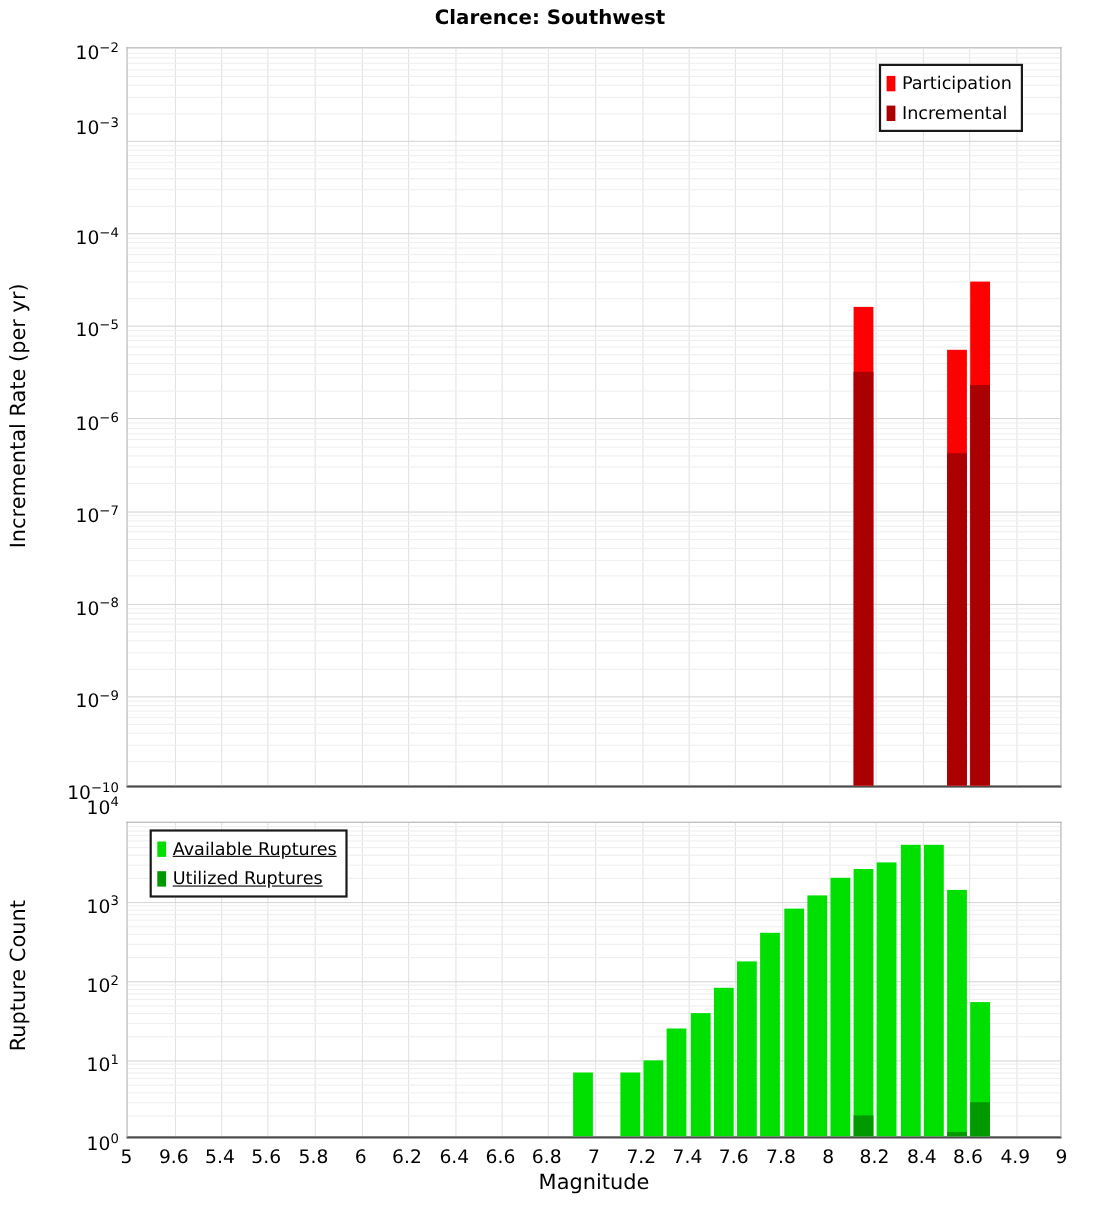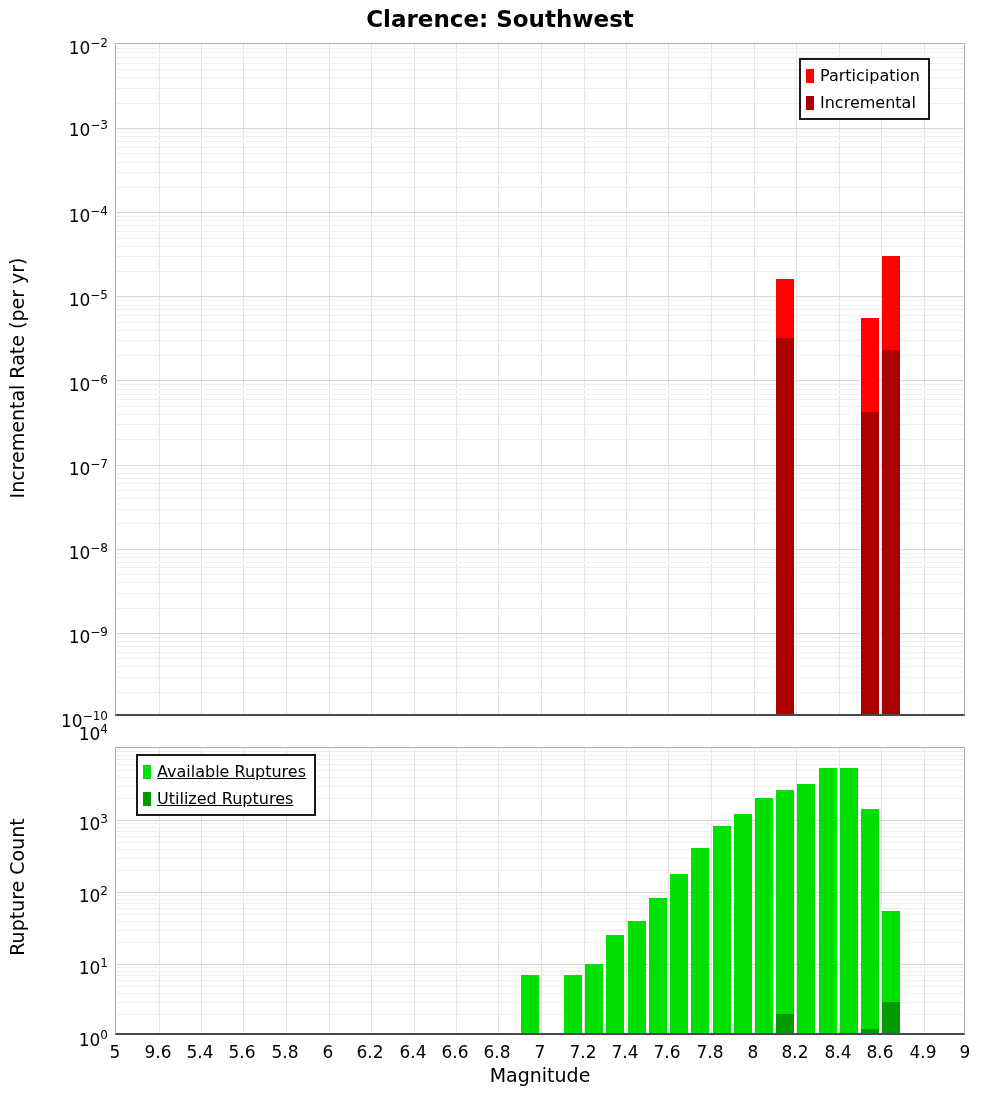--- a/index.html
+++ b/index.html
@@ -1,17 +1,17 @@
 <!DOCTYPE html>
 <html><head>
 <meta charset="utf-8">
 <style>
   html,body{margin:0;padding:0;background:#fff;}
   body{position:relative;width:1000px;height:1100px;font-family:"DejaVu Sans","Liberation Sans",sans-serif;color:#000;overflow:hidden;}
-  .title{position:absolute;left:0;top:6px;width:1000px;text-align:center;font-size:23px;font-weight:bold;}
+  .title{position:absolute;left:0;top:6px;width:1000px;text-align:center;font-size:18px;font-weight:bold;}
   .panel{position:absolute;left:115px;width:850px;background:#fff;border:1px solid #b0b0b0;border-bottom:2px solid #4a4a4a;box-sizing:border-box;overflow:hidden;}
   #rate-panel{top:43px;height:673px;}
   #count-panel{top:747px;height:288px;}
   .hgrid{position:absolute;left:0;right:0;height:1px;z-index:1;}
   .vgrid{position:absolute;top:0;bottom:0;width:1px;z-index:1;}
   .bar{position:absolute;z-index:2;}
   .legend{position:absolute;background:#fff;border:2px solid #1a1a1a;padding:2px 8px 2px 5px;z-index:5;}
   .legend-row{display:flex;align-items:center;gap:6px;font-size:16px;line-height:27px;white-space:nowrap;}
   .swatch{width:8px;height:14px;flex:0 0 8px;}
   .y-tick{position:absolute;left:16px;width:92px;text-align:right;font-size:17px;line-height:26px;z-index:3;}
@@ -219,21 +219,21 @@
     <div class="bar" style="left: 703px; width: 18px; top: 20px; height: 268px; background: rgb(0, 224, 0);"></div>
     <div class="bar" style="left: 724px; width: 18px; top: 20px; height: 268px; background: rgb(0, 224, 0);"></div>
     <div class="bar" style="left: 745px; width: 18px; top: 61px; height: 227px; background: rgb(0, 224, 0);"></div>
     <div class="bar" style="left: 766px; width: 18px; top: 163px; height: 125px; background: rgb(0, 224, 0);"></div>
     <div class="bar" style="left: 660px; width: 18px; top: 266px; height: 22px; background: rgb(0, 153, 0);"></div>
     <div class="bar" style="left: 745px; width: 18px; top: 281px; height: 7px; background: rgb(0, 153, 0);"></div>
     <div class="bar" style="left: 766px; width: 18px; top: 254px; height: 34px; background: rgb(0, 153, 0);"></div>
   </div>
 
 <div class="y-tick" style="top: 30px;">10<sup>−2</sup></div>
-<div class="y-tick" style="top: 112px;">10<sup>−3</sup></div>
+<div class="y-tick" style="top: 98px;">10<sup>−3</sup></div>
 <div class="y-tick" style="top: 198px;">10<sup>−4</sup></div>
 <div class="y-tick" style="top: 282px;">10<sup>−5</sup></div>
 <div class="y-tick" style="top: 367px;">10<sup>−6</sup></div>
 <div class="y-tick" style="top: 451px;">10<sup>−7</sup></div>
 <div class="y-tick" style="top: 535px;">10<sup>−8</sup></div>
 <div class="y-tick" style="top: 619px;">10<sup>−9</sup></div>
 <div class="y-tick" style="top: 703px;">10<sup>−10</sup></div>
 <div class="y-tick" style="top: 716px;">10<sup>4</sup></div>
 <div class="y-tick" style="top: 806px;">10<sup>3</sup></div>
 <div class="y-tick" style="top: 878px;">10<sup>2</sup></div>

